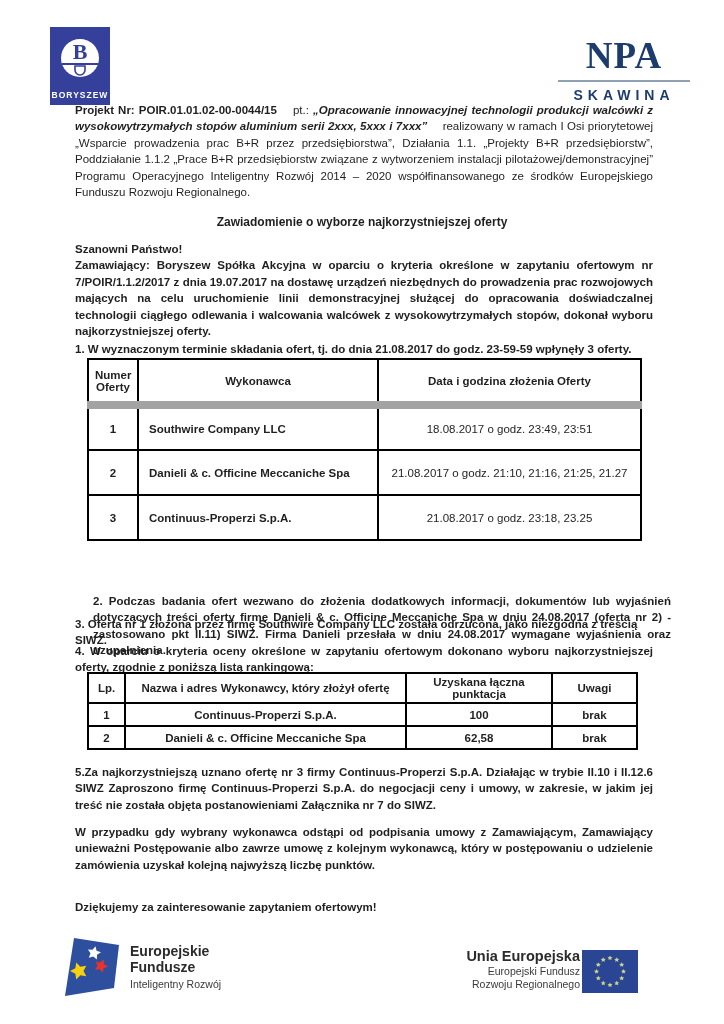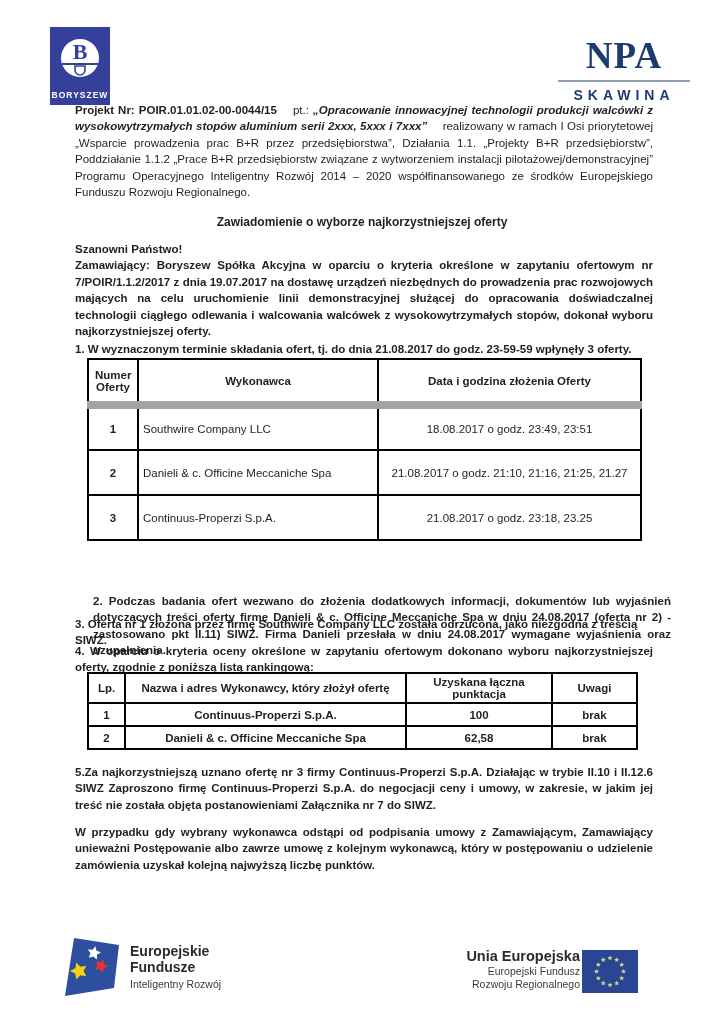--- a/index.html
+++ b/index.html
@@ -38,21 +38,21 @@
   .thanks { left:75px; top:899px; width:578px; text-align:left; }
 
   
   table { border-collapse:collapse; table-layout:fixed; }
   .tbl { position:absolute; background:#fff; }
   .tbl td, .tbl th { border:2px solid #000; text-align:center; vertical-align:middle; padding:2px 6px; }
   .tbl1 { left:87px; top:358px; width:553px; font-size:11.5px; }
   .tbl1 th { height:46px; font-weight:700; }
   .tbl1 td { height:45px; }
   .tbl1 .c-num { font-weight:700; }
-  .tbl1 .c-name { font-weight:400; text-align:left; padding-left:4px; }
+  .tbl1 .c-name { font-weight:700; text-align:left; padding-left:10px; }
   .tbl1 .c-date { font-weight:400; }
   .tbl1 thead th { border-bottom:8px solid #a3a3a3; }
   .tbl2 { left:87px; top:672px; width:549px; font-size:11.5px; }
   .tbl2 th { height:16px; font-weight:700; }
   .tbl2 td { height:23px; font-weight:600; }
 
   
   .fe-icon { left:63px; top:937px; width:58px; height:61px; }
   .fe-text { left:130px; top:943px; width:200px; }
   .fe-main { font-size:14px; font-weight:700; color:#2b2b2b; line-height:16px; }
@@ -157,20 +157,21 @@
         <td>2</td>
         <td>Danieli &amp; c. Officine Meccaniche Spa</td>
         <td>62,58</td>
         <td>brak</td>
       </tr>
     </tbody>
   </table>
 
   <p class="abs body-text pt5">5.Za najkorzystniejszą uznano ofertę nr 3 firmy Continuus-Properzi S.p.A. Działając w trybie II.10 i II.12.6 SIWZ Zaproszono firmę Continuus-Properzi S.p.A. do negocjacji ceny i umowy, w zakresie, w jakim jej treść nie została objęta postanowieniami Załącznika nr 7 do SIWZ.</p>
   <p class="abs body-text closing">W przypadku gdy wybrany wykonawca odstąpi od podpisania umowy z Zamawiającym, Zamawiający unieważni Postępowanie albo zawrze umowę z kolejnym wykonawcą, który w postępowaniu o udzielenie zamówienia uzyskał kolejną najwyższą liczbę punktów.</p>
+  <div class="abs body-text thanks">Dziękujemy za zainteresowanie zapytaniem ofertowym!</div>
 
   <div class="abs fe-icon">
     <svg width="58" height="61" viewBox="0 0 58 61">
       <polygon points="11,1 56,8 51,51 2,59" fill="#2d4f9e"></polygon>
       <g>
         <path transform="translate(31,16) scale(7) rotate(12)" fill="#ffffff" d="M0,-1 L0.294,-0.405 L0.951,-0.309 L0.476,0.155 L0.588,0.809 L0,0.5 L-0.588,0.809 L-0.476,0.155 L-0.951,-0.309 L-0.294,-0.405 Z"></path>
         <path transform="translate(16,34) scale(9) rotate(-18)" fill="#f5d10f" d="M0,-1 L0.294,-0.405 L0.951,-0.309 L0.476,0.155 L0.588,0.809 L0,0.5 L-0.588,0.809 L-0.476,0.155 L-0.951,-0.309 L-0.294,-0.405 Z"></path>
         <path transform="translate(38,29) scale(7) rotate(22)" fill="#e8322e" d="M0,-1 L0.294,-0.405 L0.951,-0.309 L0.476,0.155 L0.588,0.809 L0,0.5 L-0.588,0.809 L-0.476,0.155 L-0.951,-0.309 L-0.294,-0.405 Z"></path>
       </g>
     </svg>

